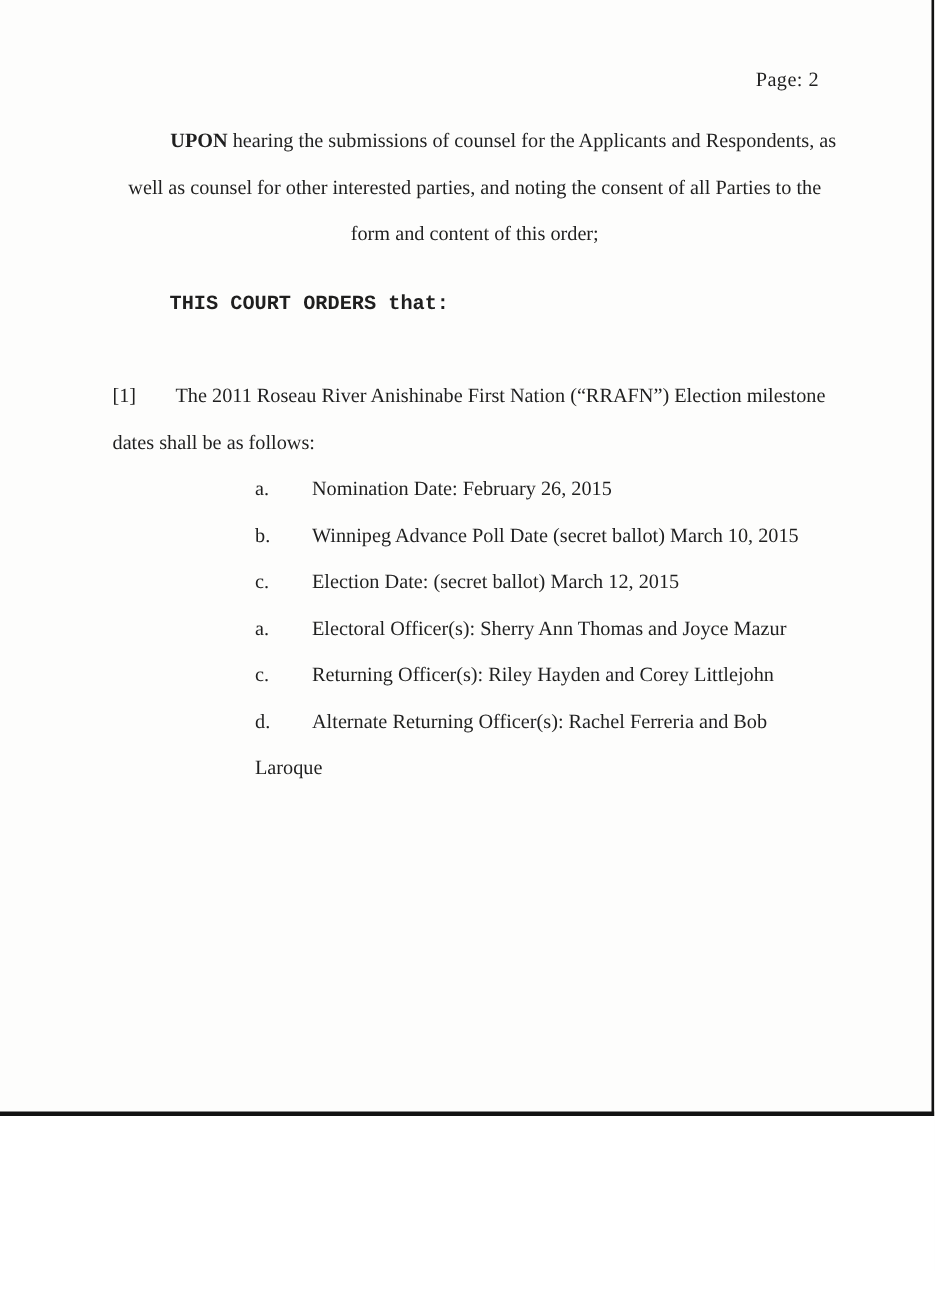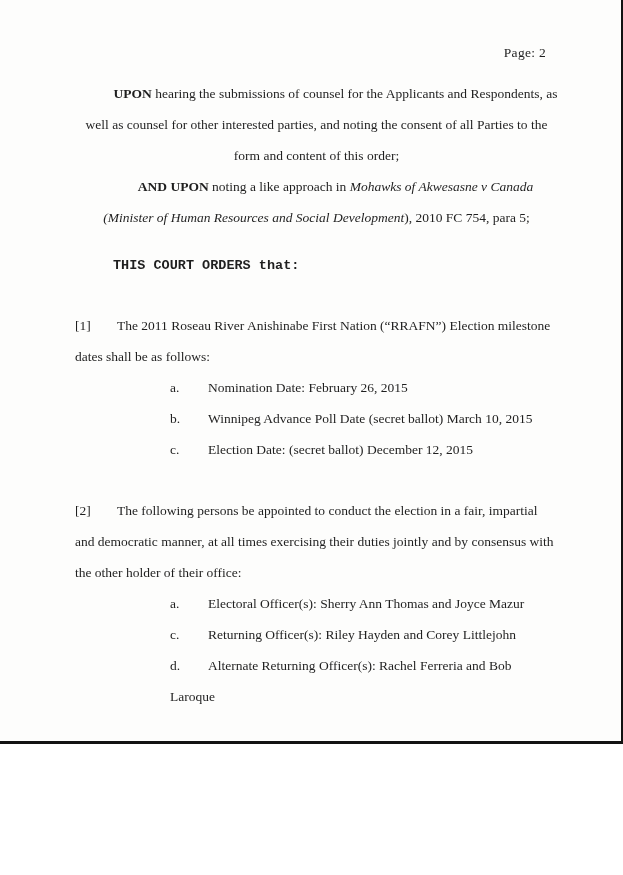--- a/index.html
+++ b/index.html
@@ -94,35 +94,33 @@
   <div class="scan-edge-right"></div>
   <div class="scan-edge-bottom"></div>
 
   <div class="page-number">Page: 2</div>
 
   <div class="content">
 
     <p class="recital recital-1"><span class="lead">UPON</span><span> hearing the submissions of counsel for the Applicants and Respondents, as well as counsel for other interested parties, and noting the consent of all Parties to the form and content of this order;</span></p>
 
 
-    <p class="recital recital-3"><span class="lead">AND UPON</span><span> noting a like approach in </span><span class="case-citation">Mohawks of Akwesasne v Canada (Minister of Human Resources and Social Development</span><span>), 2010 FC 754, para 5;</span></p>
 
     <p class="orders-heading">THIS COURT ORDERS that:</p>
 
     <div class="order">
       <p class="order-1"><span class="order-num">[1]</span><span>The 2011 Roseau River Anishinabe First Nation (“RRAFN”) Election milestone dates shall be as follows:</span></p>
       <div class="sub-list">
         <div class="sub-item"><span class="sub-label">a.</span><span class="sub-text">Nomination Date: February 26, 2015</span></div>
         <div class="sub-item"><span class="sub-label">b.</span><span class="sub-text">Winnipeg Advance Poll Date (secret ballot) March 10, 2015</span></div>
-        <div class="sub-item"><span class="sub-label">c.</span><span class="sub-text">Election Date: (secret ballot) December 12, 2015</span></div>
+        <div class="sub-item"><span class="sub-label">c.</span><span class="sub-text">Election Date: (secret ballot) March 12, 2015</span></div>
       </div>
     </div>
 
     <div class="order">
-      <p class="order-2"><span class="order-num">[2]</span><span>The following persons be appointed to conduct the election in a fair, impartial and democratic manner, at all times exercising their duties jointly and by consensus with the other holder of their office:</span></p>
       <div class="sub-list">
         <div class="sub-item"><span class="sub-label">a.</span><span class="sub-text">Electoral Officer(s): Sherry Ann Thomas and Joyce Mazur</span></div>
         <div class="sub-item"><span class="sub-label">c.</span><span class="sub-text">Returning Officer(s): Riley Hayden and Corey Littlejohn</span></div>
         <div class="sub-item"><span class="sub-label">d.</span><span class="sub-text">Alternate Returning Officer(s): Rachel Ferreria and Bob Laroque</span></div>
       </div>
     </div>
 
   </div>
 </div>
 

